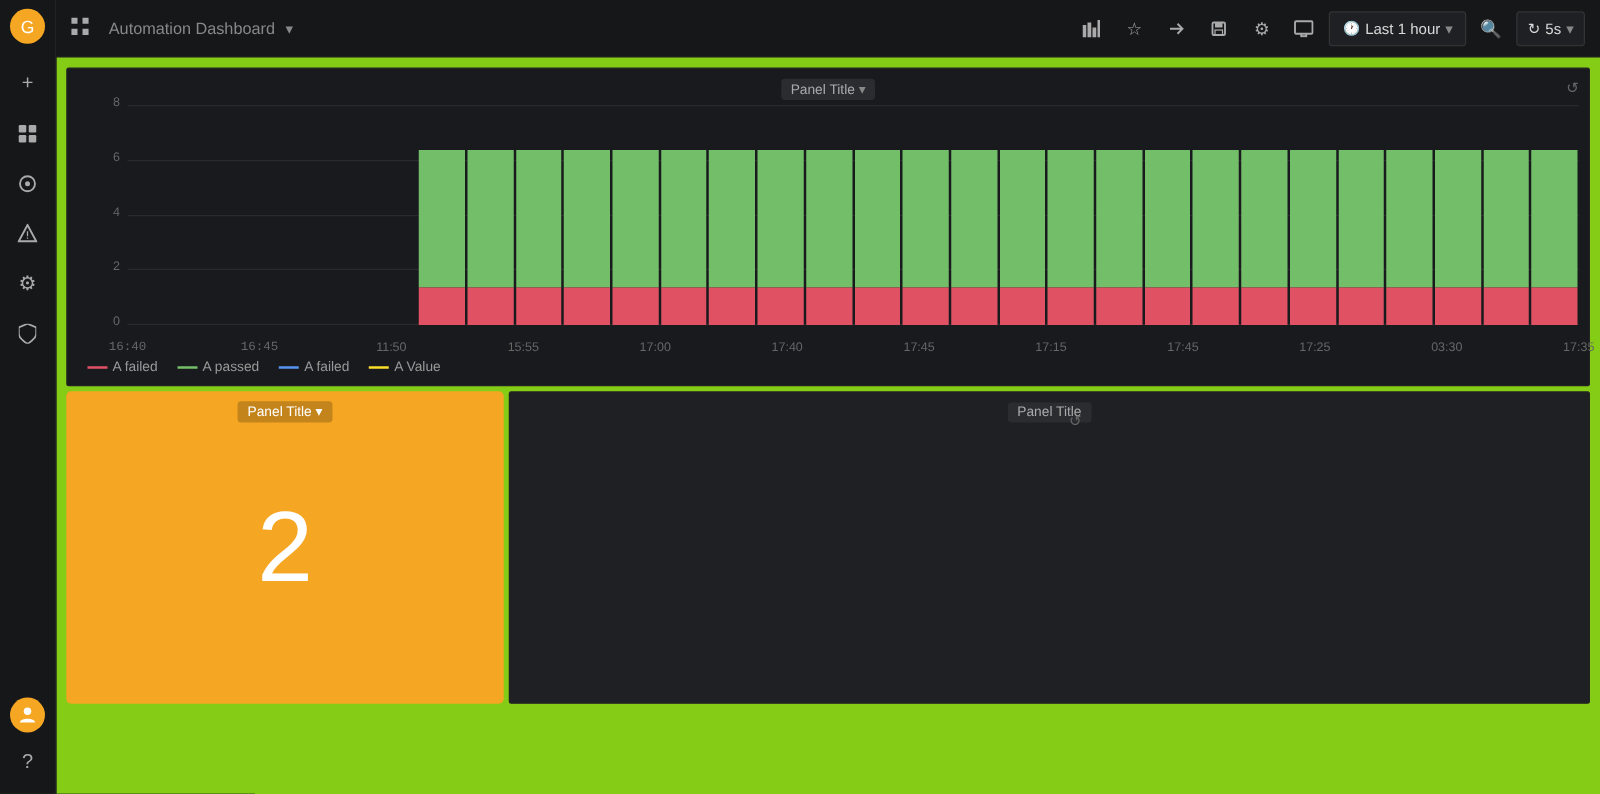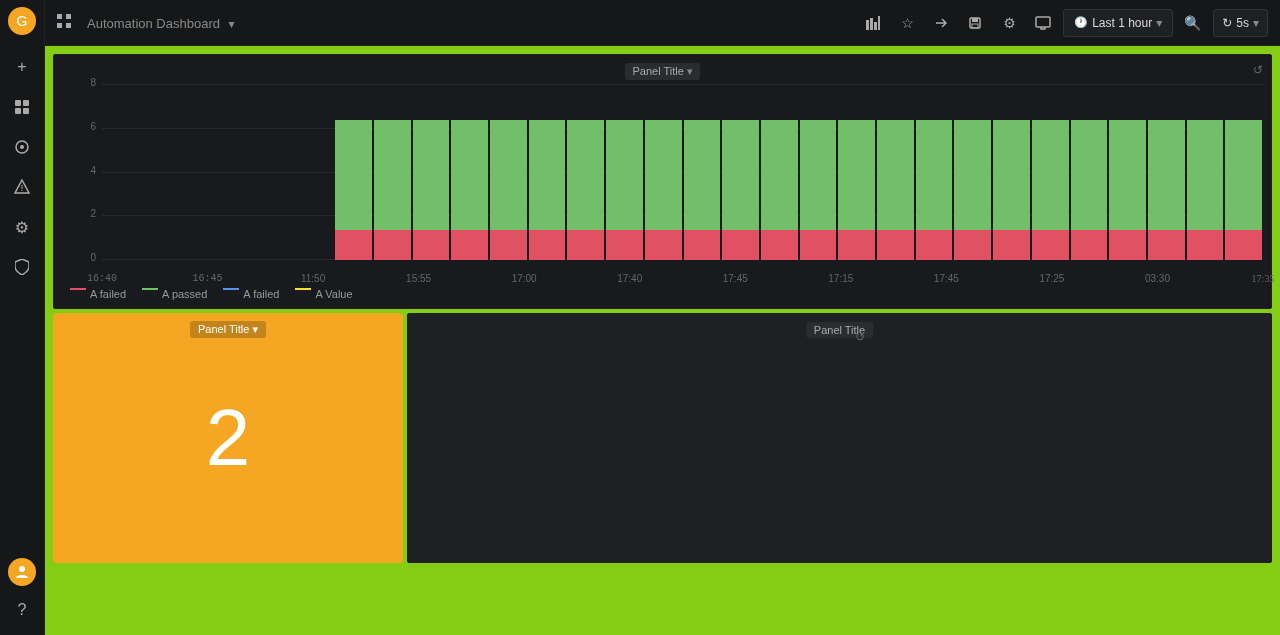--- a/index.html
+++ b/index.html
@@ -247,20 +247,21 @@
     .chart-legend {
       display: flex;
       align-items: center;
       gap: 16px;
       padding: 4px 8px;
       font-size: 11px;
       color: #999;
     }
     .legend-item {
       display: flex;
+      align-items: center;
       gap: 4px;
     }
     .legend-line {
       width: 16px;
       height: 2px;
     }
     .legend-line.failed { background: #e05263; }
     .legend-line.passed { background: #73bf69; }
     .legend-line.pending { background: #5794f2; }
     .legend-line.value { background: #fade2a; }
@@ -622,21 +623,21 @@
             <span class="x-label" style="left: 9.09091%; font-family: Liberation Mono, monospace;">16:45</span>
             <span class="x-label" style="left: 18.1818%;">11:50</span>
             <span class="x-label" style="left: 27.2727%;">15:55</span>
             <span class="x-label" style="left: 36.3636%;">17:00</span>
             <span class="x-label" style="left: 45.4545%;">17:40</span>
             <span class="x-label" style="left: 54.5455%;">17:45</span>
             <span class="x-label" style="left: 63.6364%;">17:15</span>
             <span class="x-label" style="left: 72.7273%;">17:45</span>
             <span class="x-label" style="left: 81.8182%;">17:25</span>
             <span class="x-label" style="left: 90.9091%;">03:30</span>
-            <span class="x-label" style="left: 100%; font-family: Liberation Serif, serif;">17:35</span>
+            <span class="x-label" style="left: 100%;">17:35</span>
           </div>
       </div>
 
       <div class="chart-legend">
         <div class="legend-item">
           <div class="legend-line failed"></div>
           <span>A failed</span>
         </div>
         <div class="legend-item">
           <div class="legend-line passed"></div>

